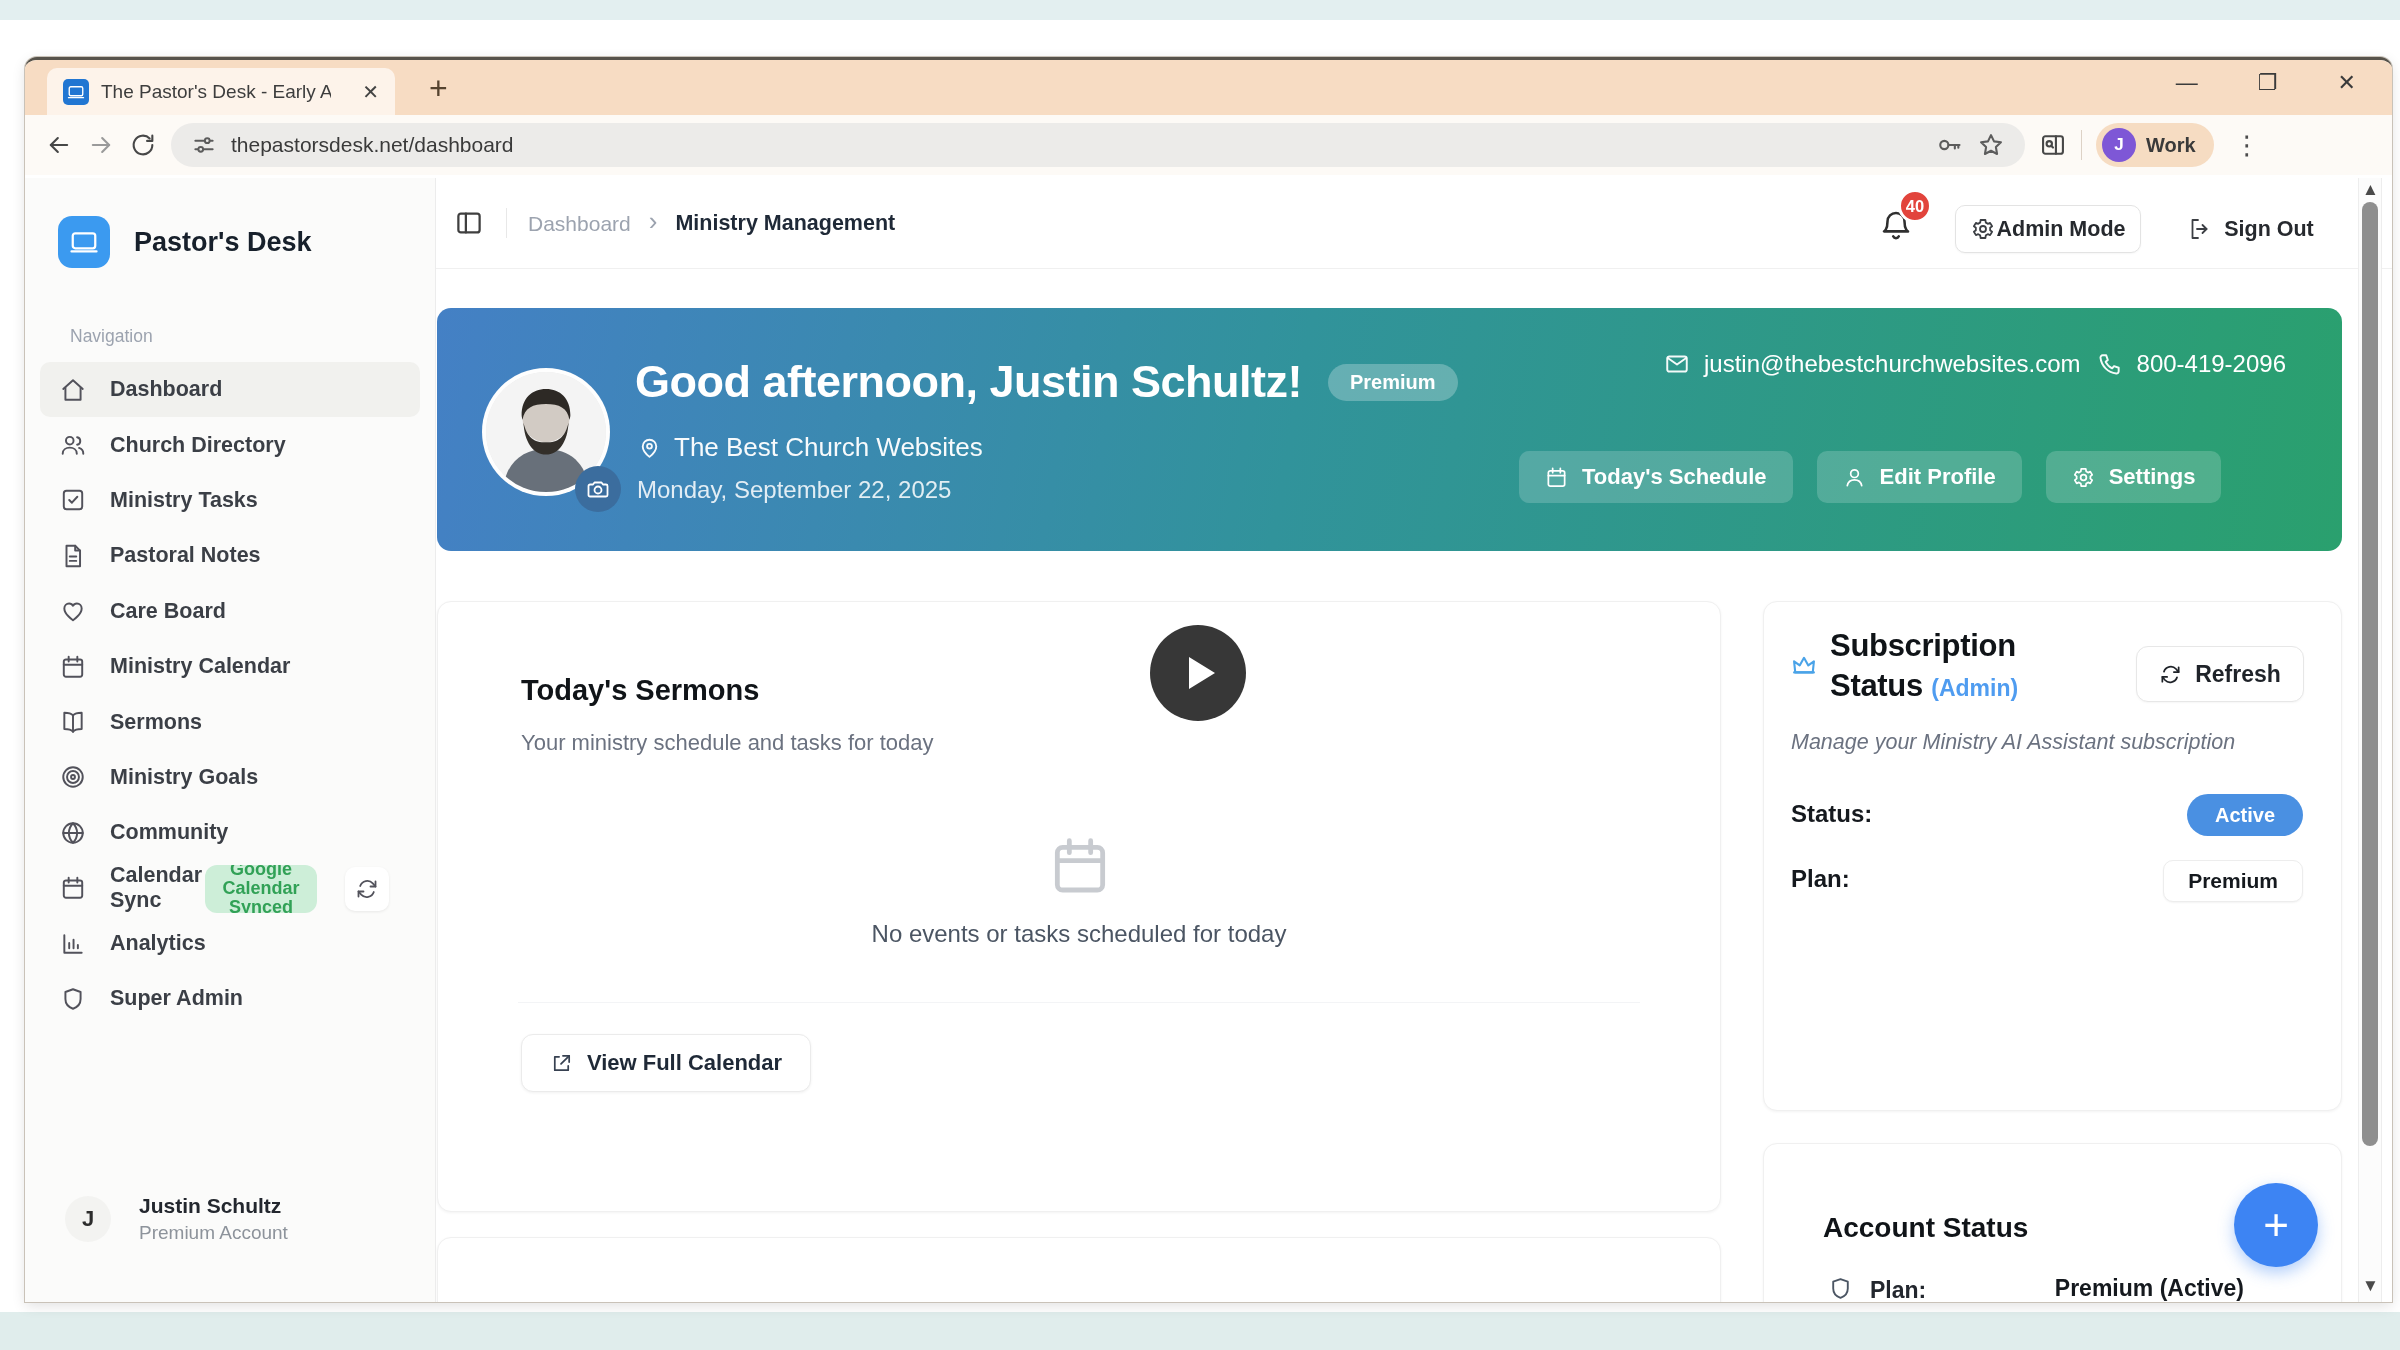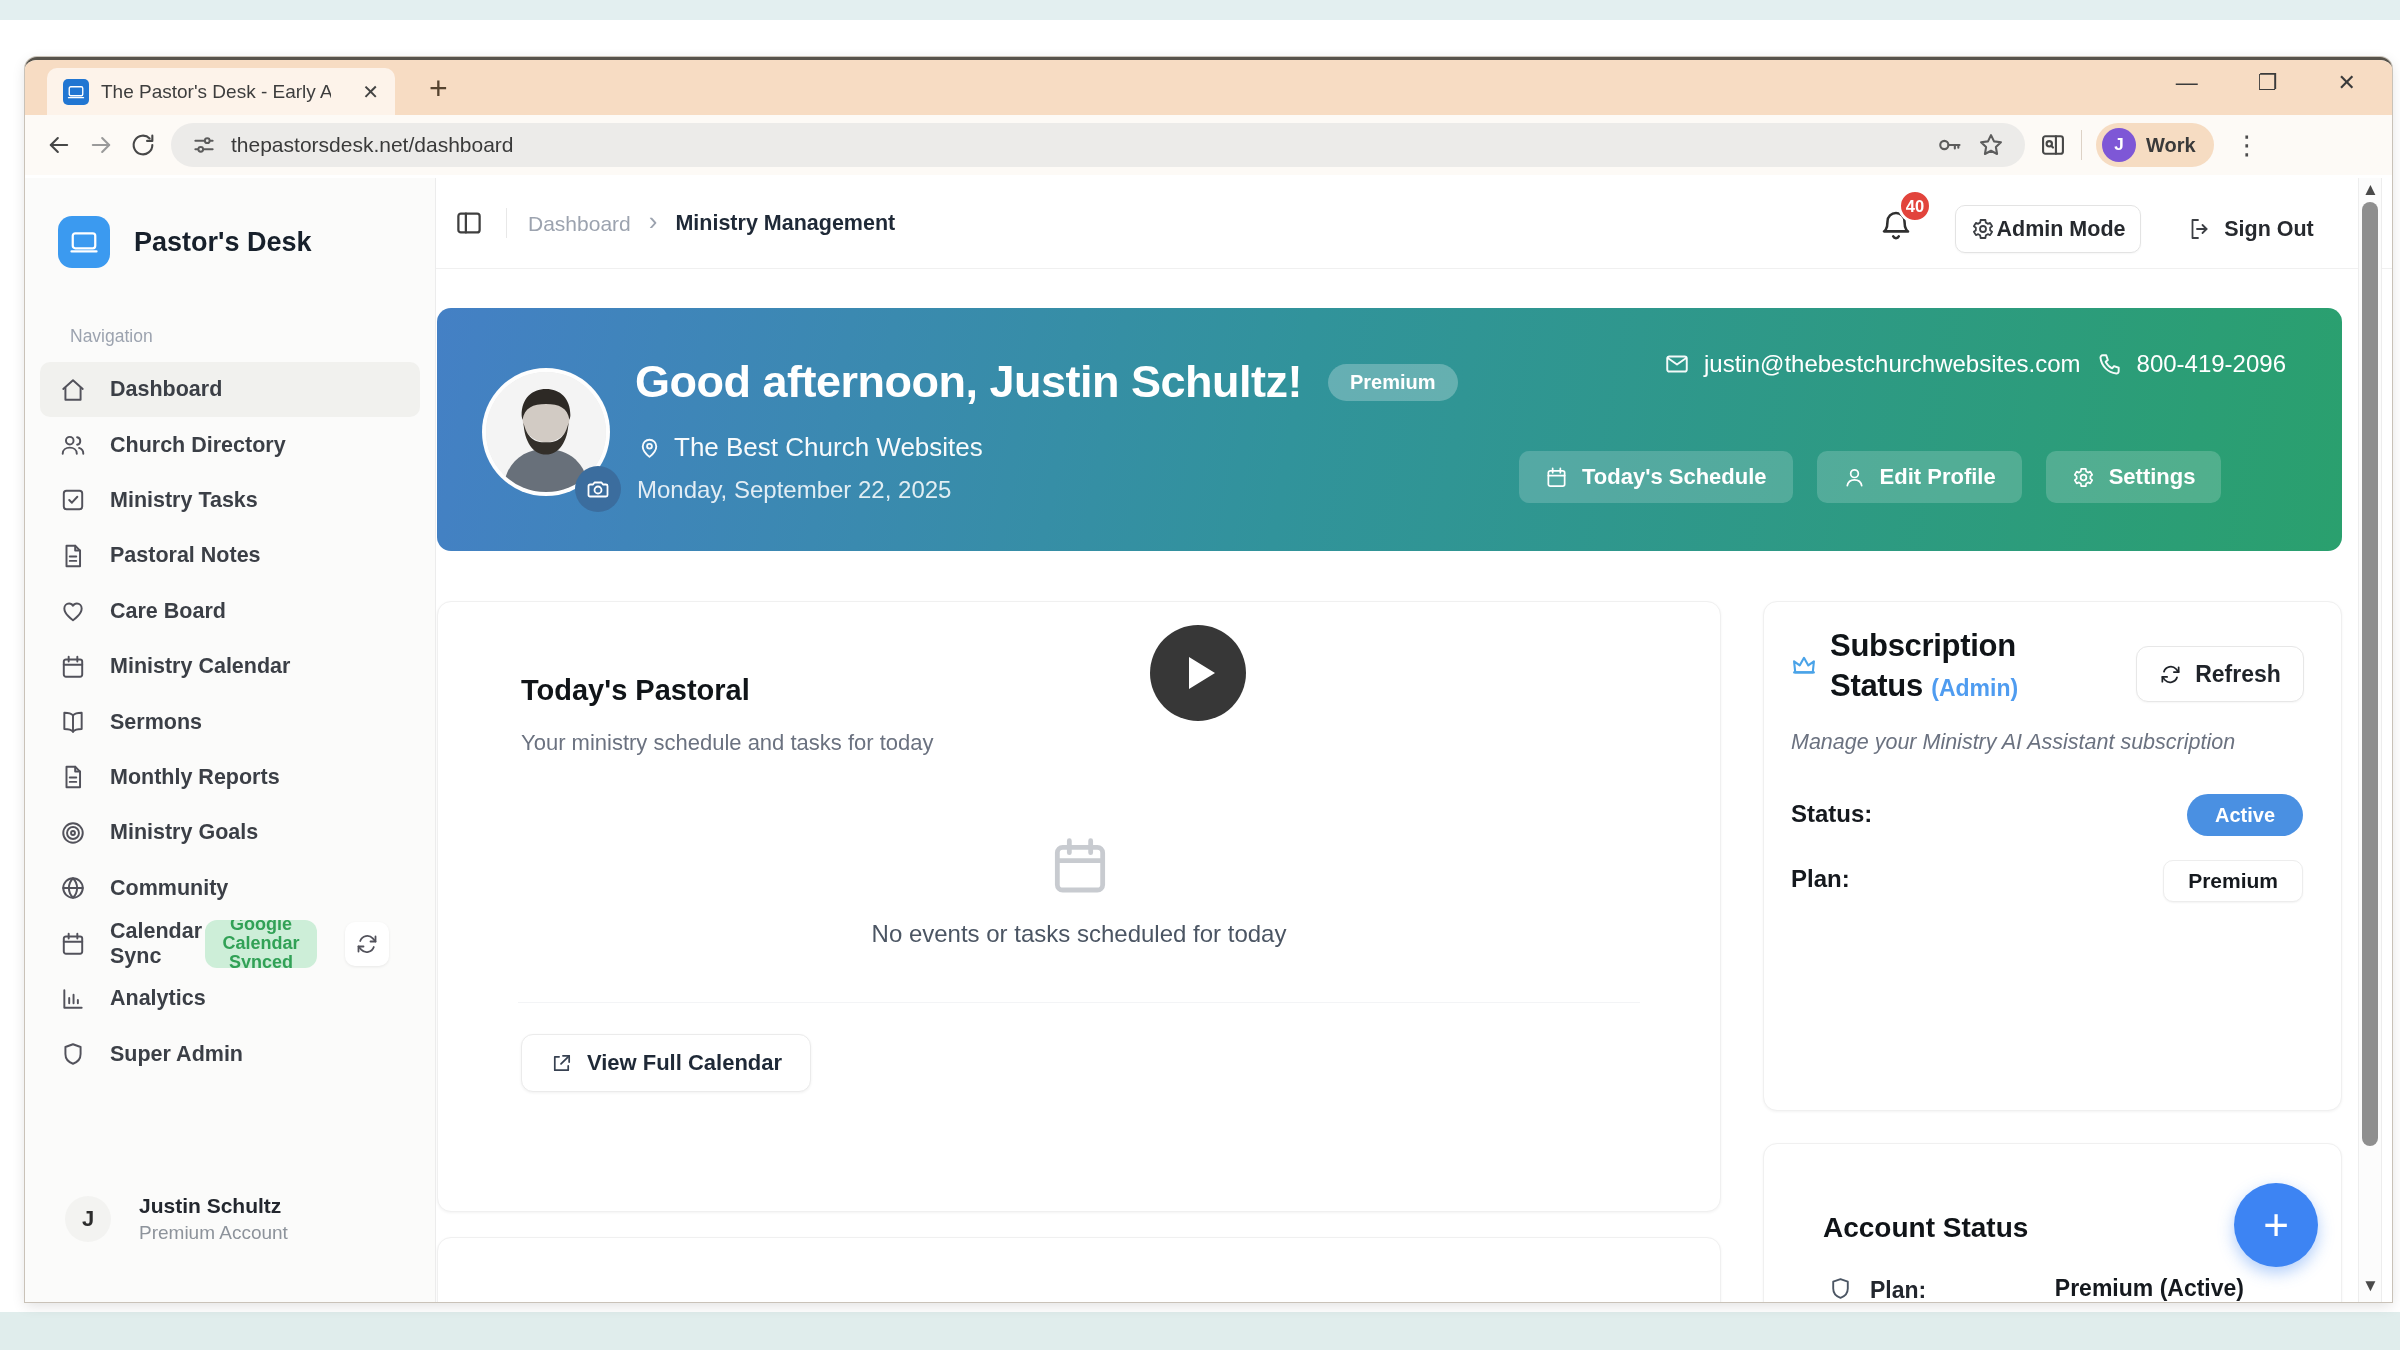--- a/index.html
+++ b/index.html
@@ -347,30 +347,20 @@
               <svg viewBox="0 0 24 24" fill="none" stroke="currentColor" stroke-width="1.8" stroke-linecap="round" stroke-linejoin="round">
                 <path d="M12 6c-1.5-1.8-4-2.5-8-2.5v15c4 0 6.5.7 8 2.5 1.5-1.8 4-2.5 8-2.5v-15c-4 0-6.5.7-8 2.5z"></path>
                 <path d="M12 6v15"></path>
               </svg>
             </span>
             <span class="nav-label">Sermons</span>
           </div>
           <div class="nav-item">
             <span class="icon">
               <svg viewBox="0 0 24 24" fill="none" stroke="currentColor" stroke-width="1.8" stroke-linecap="round" stroke-linejoin="round">
-                <path d="M6 2.5h8L18.5 7v14.5H6z"></path>
-                <path d="M14 2.5V7h4.5"></path>
-                <path d="M9 12.5h6M9 16.5h6"></path>
-              </svg>
-            </span>
-            <span class="nav-label">Monthly Reports</span>
-          </div>
-          <div class="nav-item">
-            <span class="icon">
-              <svg viewBox="0 0 24 24" fill="none" stroke="currentColor" stroke-width="1.8" stroke-linecap="round" stroke-linejoin="round">
                 <circle cx="12" cy="12" r="9"></circle>
                 <circle cx="12" cy="12" r="5.5"></circle>
                 <circle cx="12" cy="12" r="1.8"></circle>
               </svg>
             </span>
             <span class="nav-label">Ministry Goals</span>
           </div>
           <div class="nav-item">
             <span class="icon">
               <svg viewBox="0 0 24 24" fill="none" stroke="currentColor" stroke-width="1.8" stroke-linecap="round" stroke-linejoin="round">
@@ -549,21 +539,21 @@
                     <circle cx="12" cy="12" r="3"></circle>
                     <path d="M19.2 12c0-.4 0-.8-.1-1.2l2-1.5-2-3.4-2.3 1a7.2 7.2 0 0 0-2-1.2L14.4 3H9.6l-.4 2.7a7.2 7.2 0 0 0-2 1.2l-2.3-1-2 3.4 2 1.5a7.6 7.6 0 0 0 0 2.4l-2 1.5 2 3.4 2.3-1a7.2 7.2 0 0 0 2 1.2l.4 2.7h4.8l.4-2.7a7.2 7.2 0 0 0 2-1.2l2.3 1 2-3.4-2-1.5c.1-.4.1-.8.1-1.2z"></path>
                   </svg>
                 </span>
                 <span>Settings</span>
               </div>
             </div>
         </div>
 
         <div id="snapshot-card" class="card">
-          <div id="snap-title">Today's Pastoral</div>
+          <div id="snap-title">Today's Sermons</div>
           <div id="snap-sub">Your ministry schedule and tasks for today</div>
           <span id="snap-icon" class="icon">
               <svg viewBox="0 0 24 24" fill="none" stroke="currentColor" stroke-width="1.8" stroke-linecap="round" stroke-linejoin="round">
                 <rect x="3.5" y="5" width="17" height="16" rx="2"></rect>
                 <path d="M3.5 10h17M8 2.5V7M16 2.5V7"></path>
               </svg>
             </span>
           <div id="snap-empty">No events or tasks scheduled for today</div>
           <div id="snap-divider"></div>
           <div id="snap-btn">

